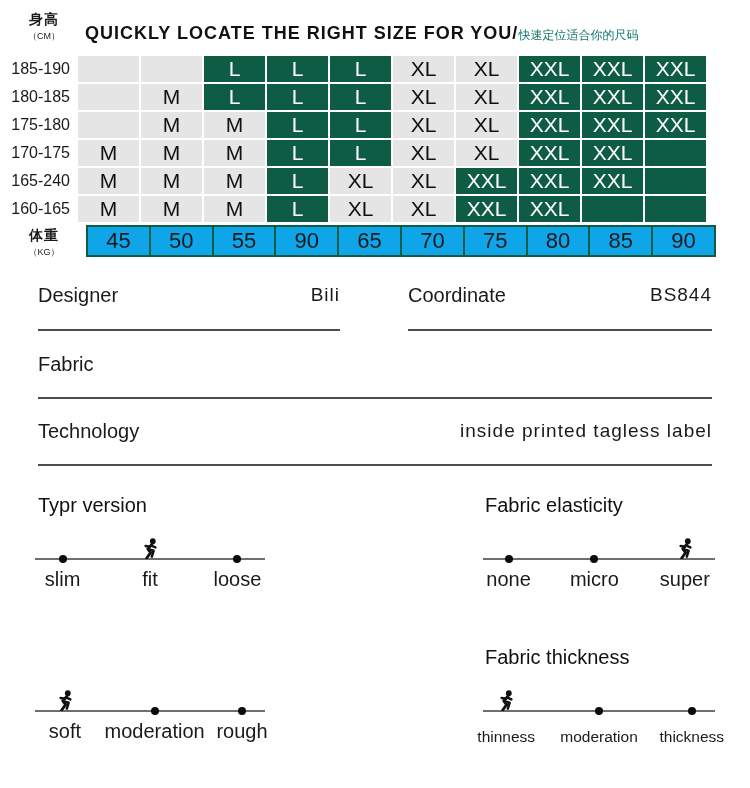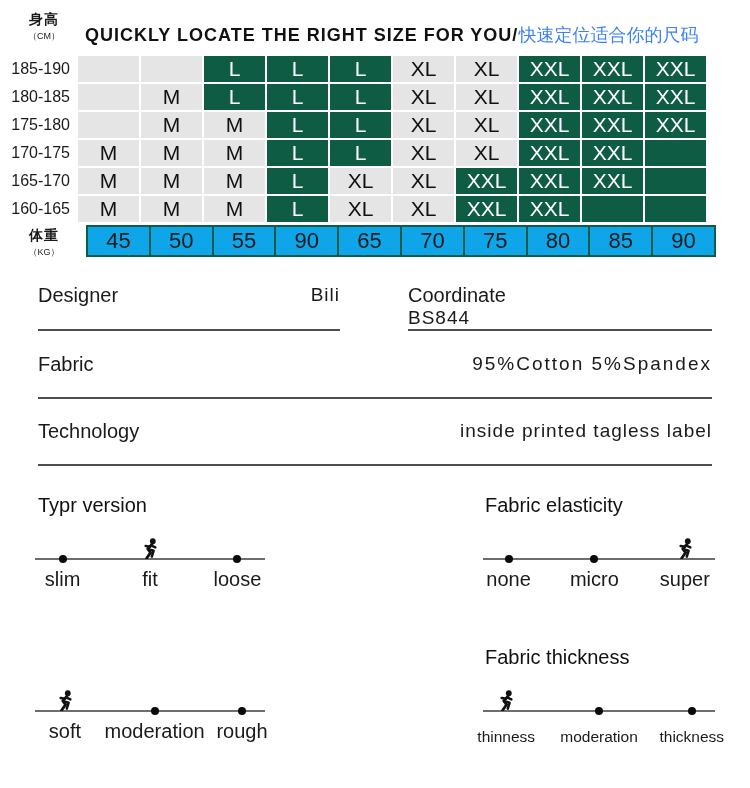--- a/index.html
+++ b/index.html
@@ -5,21 +5,21 @@
   * { box-sizing: border-box; margin: 0; padding: 0; }
   body { background: #ffffff; font-family: "Liberation Sans", sans-serif; color: #1a1a1a; }
   #stage { position: relative; width: 750px; height: 788px; background: #fff; overflow: hidden; }
 
   
   .axis-top { position: absolute; left: 14px; top: 11px; width: 60px; text-align: center; }
   .axis-top .l1 { font-size: 14px; font-weight: bold; letter-spacing: 1px; }
   .axis-top .l2 { font-size: 9px; margin-top: 1px; }
   .chart-title { position: absolute; left: 85px; top: 23px; white-space: nowrap; }
   .title-en { font-size: 18px; letter-spacing: 1px; font-weight: bold; color: #111; }
-  .title-zh { font-size: 18px; color: #3b82f6; }
+  .title-zh { font-size: 12px; color: #0f766e; }
 
   
   #size-grid { position: absolute; left: 8px; top: 56px; }
   .srow { display: flex; height: 26px; margin-bottom: 2px; }
   .srow-label { width: 70px; text-align: right; padding-right: 8px; font-size: 16px; line-height: 26px; }
   .cell { width: 61px; margin-right: 2px; text-align: center; line-height: 26px; font-size: 21px; }
   .cell.gray  { background: #e5e5e5; color: #111; }
   .cell.green { background: #0f5c44; color: #ffffff; }
 
   
@@ -30,21 +30,21 @@
   .wcell { flex: 1; height: 32px; border: 2px solid #0f5c44; margin-left: -2px; background: #0ea5e9;
            text-align: center; line-height: 28px; font-size: 22px; }
   .wcell:first-child { margin-left: 0; }
 
   
   .spec { position: absolute; border-bottom: 2px solid #4d4d4d; display: flex;
           justify-content: space-between; align-items: flex-start; }
   .spec .lab { font-size: 20px; }
   .spec .val { font-size: 19px; letter-spacing: 1px; }
   #spec-designer    { left: 38px;  top: 284px; width: 302px; height: 47px; }
-  #spec-coordinate  { left: 408px; top: 284px; width: 304px; height: 47px; flex-direction: column; }
+  #spec-coordinate  { left: 408px; top: 284px; width: 304px; height: 47px; }
   #spec-fabric      { left: 38px;  top: 353px; width: 674px; height: 46px; }
   #spec-technology  { left: 38px;  top: 420px; width: 674px; height: 46px; }
   #spec-fabric .val { letter-spacing: 2px; }
 
   
   .scale { position: absolute; }
   .scale-title { font-size: 20px; color: #111; }
   .track { position: absolute; left: 0; right: 0; top: 64px; height: 2px; background: #6e6e6e; }
   .stop-dot { position: absolute; top: 61px; width: 8px; height: 8px; border-radius: 50%;
               background: #0a0a0a; transform: translateX(-50%); }
@@ -122,21 +122,21 @@
         <div class="cell gray">M</div>
         <div class="cell green">L</div>
         <div class="cell green">L</div>
         <div class="cell gray">XL</div>
         <div class="cell gray">XL</div>
         <div class="cell green">XXL</div>
         <div class="cell green">XXL</div>
         <div class="cell green"></div>
       </div>
       <div class="srow">
-        <div class="srow-label">165-170</div>
+        <div class="srow-label">165-240</div>
         <div class="cell gray">M</div>
         <div class="cell gray">M</div>
         <div class="cell gray">M</div>
         <div class="cell green">L</div>
         <div class="cell gray">XL</div>
         <div class="cell gray">XL</div>
         <div class="cell green">XXL</div>
         <div class="cell green">XXL</div>
         <div class="cell green">XXL</div>
         <div class="cell green"></div>
@@ -177,21 +177,20 @@
   <div class="spec" id="spec-designer">
     <span class="lab">Designer</span>
     <span class="val">Bili</span>
   </div>
   <div class="spec" id="spec-coordinate">
     <span class="lab">Coordinate</span>
     <span class="val">BS844</span>
   </div>
   <div class="spec" id="spec-fabric">
     <span class="lab">Fabric</span>
-    <span class="val">95%Cotton 5%Spandex</span>
   </div>
   <div class="spec" id="spec-technology">
     <span class="lab">Technology</span>
     <span class="val">inside printed tagless label</span>
   </div>
 
   <div class="scale" id="scale0">
     <div class="scale-title">Typr version</div>
     <div class="track"></div>
   <span class="stop-dot" style="left: 12%;"></span>

